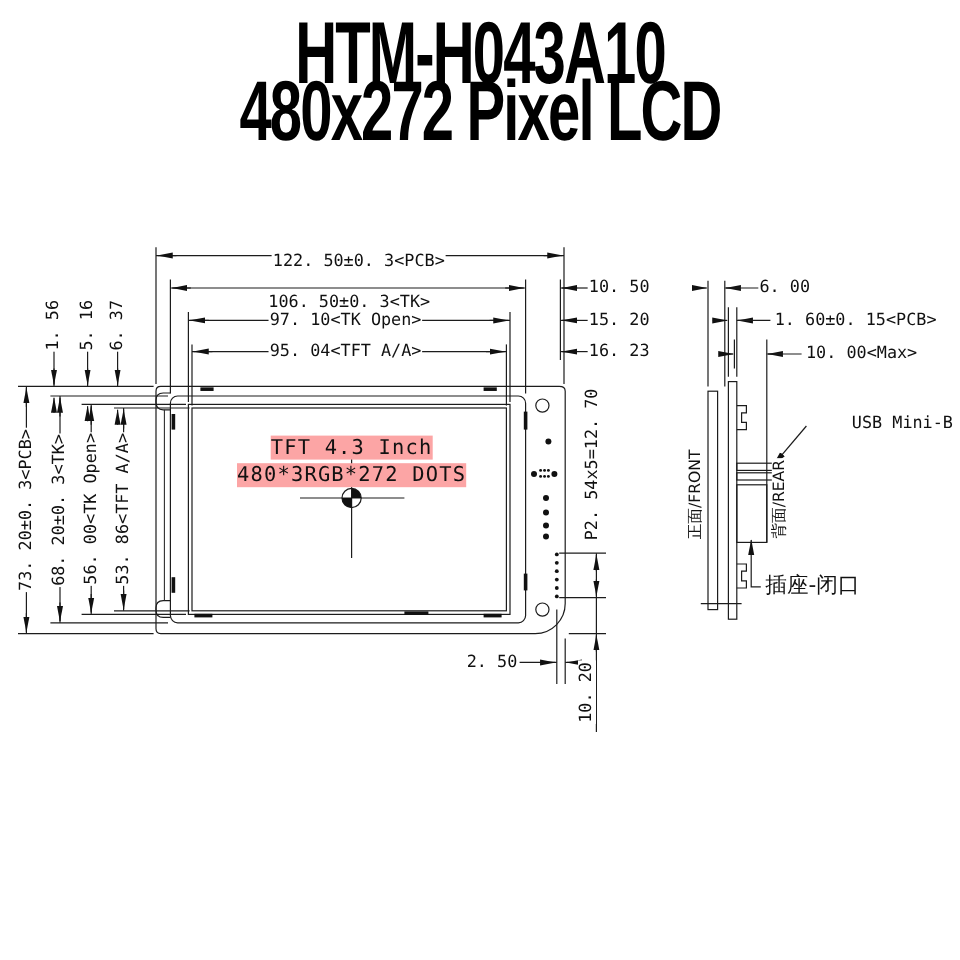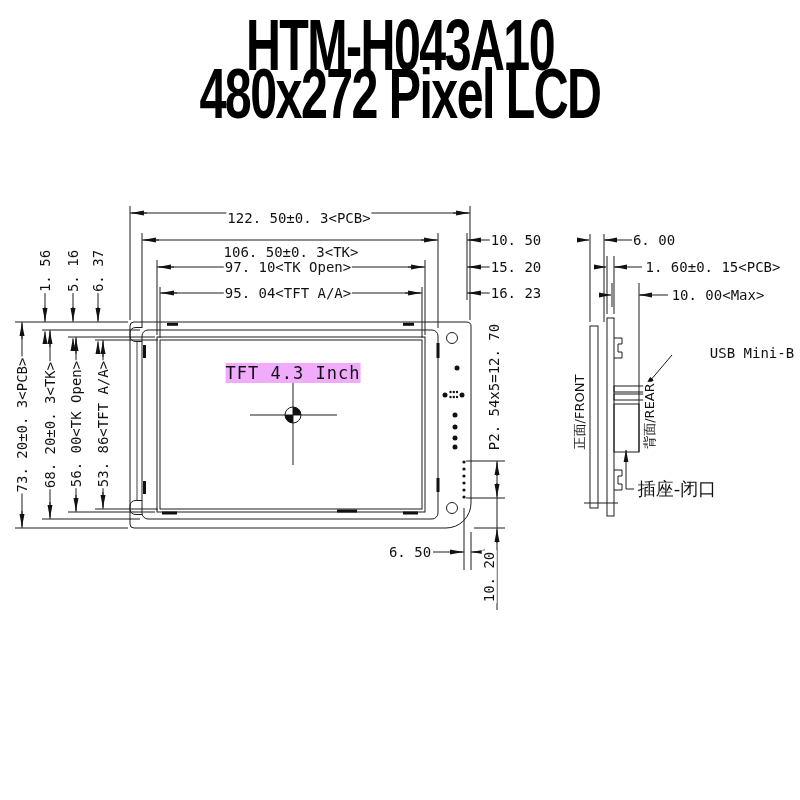--- a/index.html
+++ b/index.html
@@ -2,21 +2,21 @@
 <html><head>
 <meta charset="utf-8">
 <style>
   html,body{margin:0;padding:0;background:#fff;}
   #stage{position:relative;width:800px;height:800px;background:#ffffff;overflow:hidden;
          font-family:"DejaVu Sans Mono",monospace;color:#111;}
   #draw{position:absolute;left:0;top:0;}
   .lbl{position:absolute;white-space:nowrap;background:#fff;font-size:14px;line-height:1.05;
        transform:translate(-50%,-50%);padding:0 1px;}
   .v{transform:translate(-50%,-50%) rotate(-90deg);}
-  .screen-t{position:absolute;white-space:nowrap;background:#f0abfc;font-size:17px;letter-spacing:1px;
+  .screen-t{position:absolute;white-space:nowrap;background:#fca5a5;font-size:17px;letter-spacing:1px;
        transform:translate(-50%,-50%);}
   .cjk{font-family:"DejaVu Sans",sans-serif;}
   .title-line{position:absolute;white-space:nowrap;font-family:"Liberation Sans",sans-serif;
        font-weight:700;color:#000;letter-spacing:-2px;}
   #title1{left:400px;top:45px;font-size:62px;transform:translate(-50%,-50%) scale(0.78,1.18);}
   #title2{left:400px;top:93px;font-size:62px;transform:translate(-50%,-50%) scale(0.78,1.14);}
   svg line,svg path.s,svg rect.s,svg circle.s{stroke:#1c1c1c;stroke-width:1;fill:none;}
   svg .thin{stroke:#2a2a2a;stroke-width:0.9;}
   svg .blk{fill:#111;stroke:none;}
   .al{marker-end:url(#ar);}
@@ -203,36 +203,37 @@
 
       <line class="al" x1="672" y1="355" x2="644" y2="388"></line>
       <path class="s al" d="M634,489 L626,489 L626,450"></path>
     </g>
   </svg>
 
   <div id="title1" class="title-line">HTM-H043A10</div>
   <div id="title2" class="title-line">480x272 Pixel LCD</div>
 
   <div class="screen-t" style="left:293px;top:373px;">TFT 4.3 Inch</div>
+  <div class="screen-t" style="left:293px;top:396px;">480*3RGB*272 DOTS</div>
 
   <div class="lbl" style="left:299px;top:218px;">122. 50±0. 3&lt;PCB&gt;</div>
   <div class="lbl" style="left:291px;top:240px;margin-top:12px;">106. 50±0. 3&lt;TK&gt;</div>
   <div class="lbl" style="left:288px;top:267px;">97. 10&lt;TK Open&gt;</div>
   <div class="lbl" style="left:288px;top:293px;">95. 04&lt;TFT A/A&gt;</div>
   <div class="lbl" style="left:516px;top:240px;">10. 50</div>
   <div class="lbl" style="left:516px;top:267px;">15. 20</div>
   <div class="lbl" style="left:516px;top:293px;">16. 23</div>
   <div class="lbl v" style="left:22px;top:425px;">73. 20±0. 3&lt;PCB&gt;</div>
   <div class="lbl v" style="left:50px;top:425px;">68. 20±0. 3&lt;TK&gt;</div>
   <div class="lbl v" style="left:76px;top:424px;">56. 00&lt;TK Open&gt;</div>
   <div class="lbl v" style="left:103px;top:424px;">53. 86&lt;TFT A/A&gt;</div>
   <div class="lbl v" style="left:45px;top:271px;">1. 56</div>
   <div class="lbl v" style="left:73px;top:271px;">5. 16</div>
   <div class="lbl v" style="left:98px;top:271px;">6. 37</div>
-  <div class="lbl" style="left:410px;top:552px;">6. 50</div>
+  <div class="lbl" style="left:410px;top:552px;">2. 50</div>
   <div class="lbl v" style="left:489px;top:577px;">10. 20</div>
   <div class="lbl v" style="left:494px;top:387px;">P2. 54x5=12. 70</div>
 
   <div class="lbl" style="left:654px;top:240px;">6. 00</div>
   <div class="lbl" style="left:713px;top:267px;text-align:right;">1. 60±0. 15&lt;PCB&gt;</div>
   <div class="lbl" style="left:718px;top:295px;">10. 00&lt;Max&gt;</div>
   <div class="lbl" style="left:732px;top:353px;margin-left:20px;">USB Mini-B</div>
   <div class="lbl cjk" style="left:677px;top:489px;font-size:18px;">插座-闭口</div>
   <div class="lbl v cjk" style="left:580px;top:412px;font-size:13px;">正面/FRONT</div>
   <div class="lbl v cjk" style="left:650px;top:416px;font-size:13px;">背面/REAR</div>

